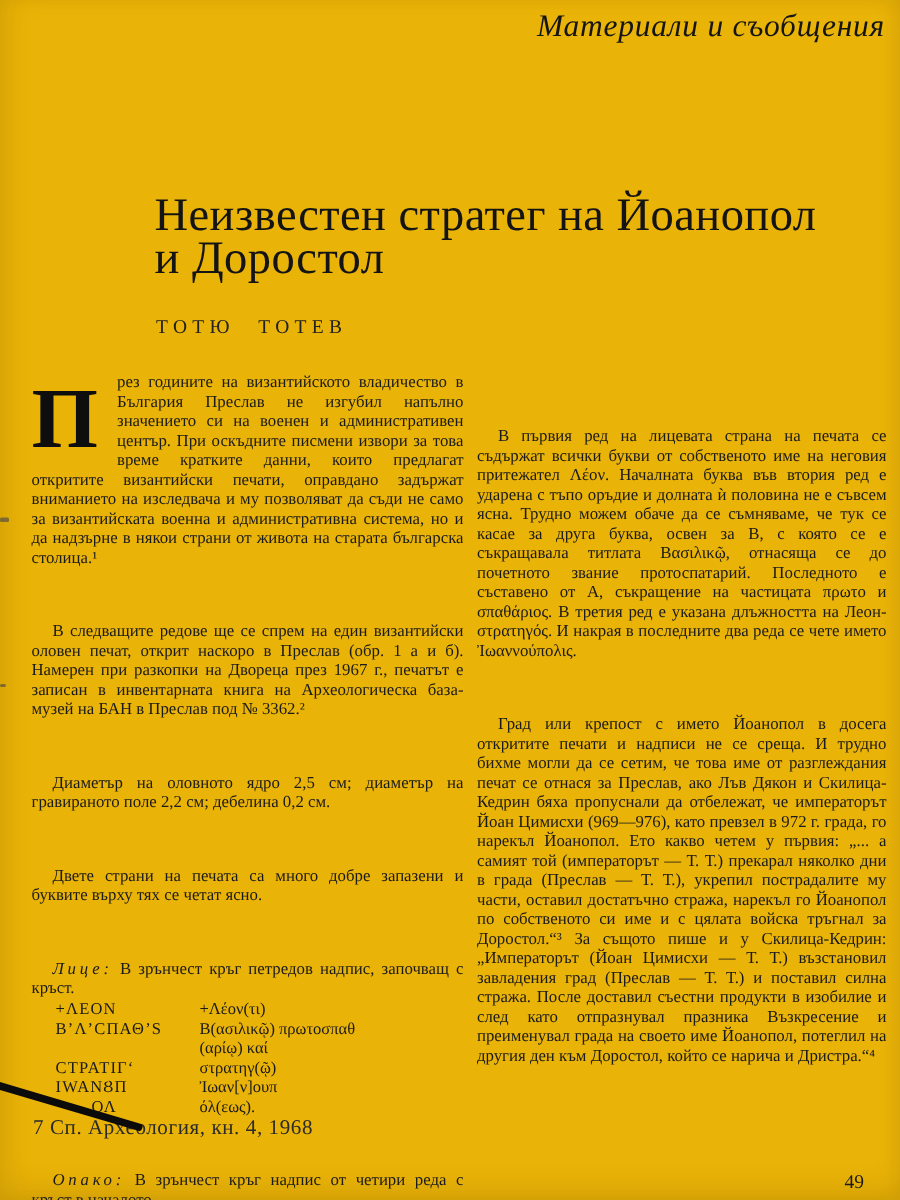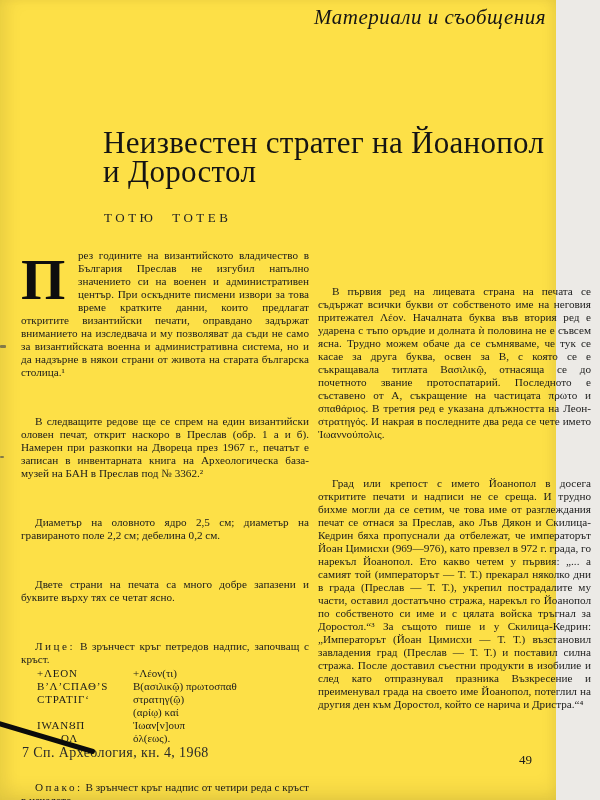--- a/index.html
+++ b/index.html
@@ -4,22 +4,22 @@
 <style>
   html,body{margin:0;padding:0;}
   body{
     width:600px;height:800px;
     background:#eceae6;
     font-family:"Liberation Serif", serif;
     overflow:hidden;
   }
   .page{
     position:relative;
-    width:556px;height:800px;
-    background:#fde047;
+    width:600px;height:800px;
+    background:#eab308;
     color:#1b1b1b;
     box-shadow: inset 0 -10px 18px rgba(0,0,0,0.07), inset 10px 0 16px rgba(0,0,0,0.04), inset -4px 0 10px rgba(0,0,0,0.03);
   }
   .running-head{
     position:absolute; top:5px; right:10px;
     font-size:21px; font-style:italic;
     letter-spacing:0.5px;
     color:#151515;
   }
   .article-title{
@@ -45,32 +45,32 @@
   .col p.indent{ text-indent:14px;margin-top:36px; }
   .dropcap{
     float:left;
     font-size:57px; line-height:58px;
     height:62px; width:50px;
     font-weight:bold;
     margin:2px 7px 0 0;
     color:#0e0e0e;
     font-family:"Liberation Serif", serif;
   }
-  .spaced{ letter-spacing:2.5px; }
+  .spaced{ letter-spacing:2.5px;font-style:italic; }
   .inscr{ margin:1px 0 2px 16px; }
   .irow{ display:grid; grid-template-columns:96px 1fr; }
   .irow .seal{ letter-spacing:0.8px; font-size:11px; }
   .irow.ol .seal{ padding-left:24px; }
   .irow .greek{ font-size:11px; }
   .footer-sig{
     position:absolute; left:22px; top:745px;
     font-size:14px; letter-spacing:0.4px; color:#2a2a2a;
   }
   .page-number{
-    position:absolute; right:24px; top:752px;
+    position:absolute; right:24px; top:780px;
     font-size:13px; color:#1b1b1b;
   }
   .pen-stroke{
     position:absolute; left:-8px; top:719px;
     width:108px; height:5px;
     background:#0b0b0b;
     transform:rotate(16.5deg);
     transform-origin:left top;
     border-radius:2px;
   }
@@ -106,26 +106,26 @@
       <div class="inscr">
         <div class="irow">
             <span class="seal">+ΛΕΟΝ</span>
             <span class="greek">+Λέον(τι)</span>
           </div>
         <div class="irow">
             <span class="seal">Β’Λ’CΠΑΘ’S</span>
             <span class="greek">Β(ασιλικῷ) πρωτοσπαθ</span>
           </div>
         <div class="irow">
+            <span class="seal"></span>
+            <span class="greek">(αρίῳ) καί</span>
+          </div>
+        <div class="irow">
             <span class="seal">CTPATIΓ‘</span>
             <span class="greek">στρατηγ(ῷ)</span>
-          </div>
-        <div class="irow">
-            <span class="seal"></span>
-            <span class="greek">(αρίῳ) καί</span>
           </div>
         <div class="irow">
             <span class="seal">IWANȢΠ</span>
             <span class="greek">Ἰωαν[ν]ουπ</span>
           </div>
         <div class="irow ol">
             <span class="seal">ΟΛ</span>
             <span class="greek">όλ(εως).</span>
           </div>
       </div>

